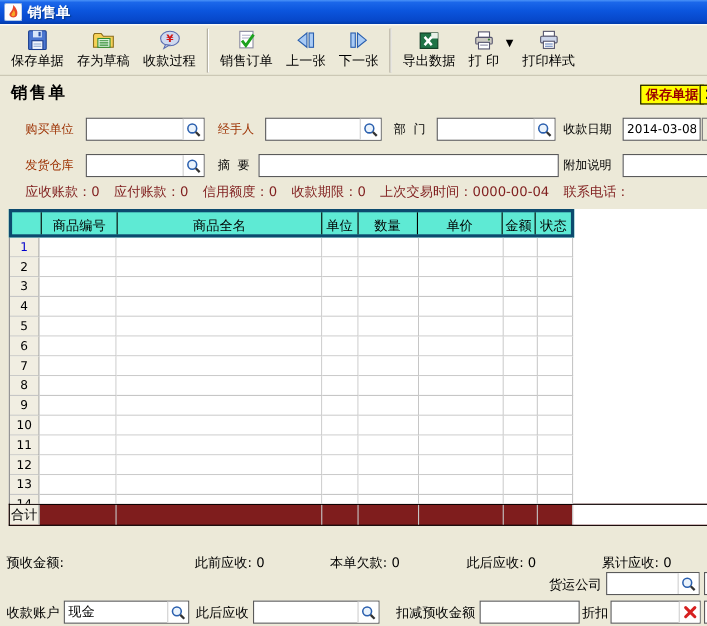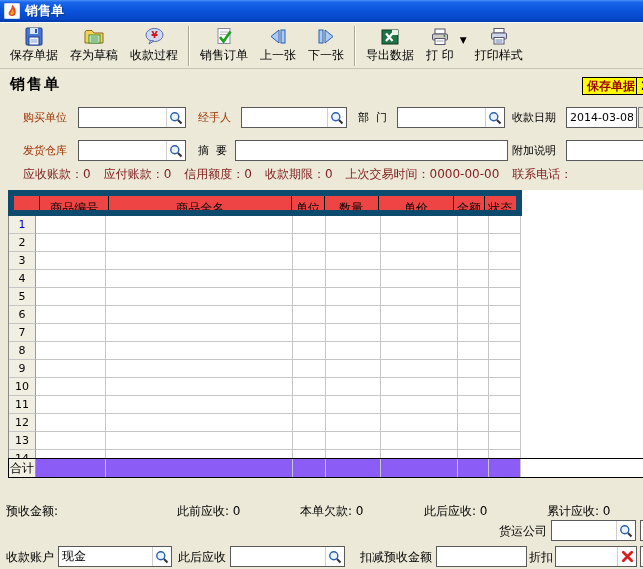--- a/index.html
+++ b/index.html
@@ -32,30 +32,30 @@
     display:flex;align-items:center}
   .inp input{border:none;outline:none;flex:1;min-width:0;height:100%;background:transparent;
     font:12px "DejaVu Sans","Liberation Sans",sans-serif;padding:1px 3px}
   .lookup-btn{width:18px;height:100%;background:#fff;border-left:1px solid #cfcfcf;
     display:flex;align-items:center;justify-content:center;cursor:pointer;flex:0 0 auto}
   .xp-btn{position:absolute;width:16px;height:21px;background:#ECE9D8;border:1px solid #7b7b7b;
     box-sizing:border-box;font-size:8px;text-align:center;line-height:18px;cursor:pointer}
   .statusline{position:absolute;left:23px;top:166px;display:flex;gap:13px;white-space:pre}
   
   .grid{position:absolute;left:8px;top:190px;width:635px;height:288px;background:#fff}
-  .ghead{display:flex;width:514px;height:26px;box-sizing:border-box;border:6px solid #0c4a6e;background:#ef4444}
+  .ghead{display:flex;width:514px;height:26px;box-sizing:border-box;border:3px solid #0c4a6e;background:#5eead4}
   .hcell{box-sizing:border-box;border-right:1px solid #000;text-align:center;line-height:24px;font-size:12px;overflow:hidden}
   .hcell:last-child{border-right:none}
   .gbody{height:242px;overflow:hidden;border-left:1px solid #8a8a8a;box-sizing:border-box}
   .grow{display:flex;height:18px}
   .gcell{box-sizing:border-box;border-right:1px solid #c6c6c6;border-bottom:1px solid #c6c6c6;background:#fff}
   .rownum{background:#F1EEE2;text-align:center;font-size:11px;line-height:17px;border-right:1px solid #9a9a9a}
   .sel{color:#0000CC}
   .gtotal{display:flex;width:635px;height:20px;box-sizing:border-box;
-    border-top:1px solid #000;border-bottom:1px solid #000;border-left:1px solid #000;background:#8b5cf6}
+    border-top:1px solid #000;border-bottom:1px solid #000;border-left:1px solid #000;background:#7f1d1d}
   .tcell{box-sizing:border-box;border-right:1px solid #c6c6c6;line-height:18px}
   .tlabel{background:#F1EEE2;text-align:center;font-size:12px;border-right:1px solid #9a9a9a}
   .gfill{flex:1;background:#fff}
   .c0{width:27px}.c1{width:70px}.c2{width:187px}.c3{width:33px}.c4{width:55px}.c5{width:77px}.c6{width:31px}.c7{width:32px}
   
   .fitem{position:absolute;white-space:pre}
 </style>
 </head>
 <body>
 
@@ -222,21 +222,21 @@
 <span class="flabel" style="left:512px;top:143px">附加说明</span>
 <div class="inp" style="left:566px;top:140px;width:80px">
   <input value="" style="">
 </div>
 
 <div class="statusline">
   <span class="green"><span>应收账款：</span><span>0</span></span>
   <span class="green"><span>应付账款：</span><span>0</span></span>
   <span class="green"><span>信用额度：</span><span>0</span></span>
   <span class="green"><span>收款期限：</span><span>0</span></span>
-  <span class="green"><span>上次交易时间：</span><span>0000-00-00</span></span>
+  <span class="green"><span>上次交易时间：</span><span>0000-00-04</span></span>
   <span class="green"><span>联系电话：</span><span></span></span>
 </div>
 
 <div class="grid">
   <div class="ghead">
     <div class="hcell c0"></div>
     <div class="hcell c1">商品编号</div>
     <div class="hcell c2">商品全名</div>
     <div class="hcell c3">单位</div>
     <div class="hcell c4">数量</div>

